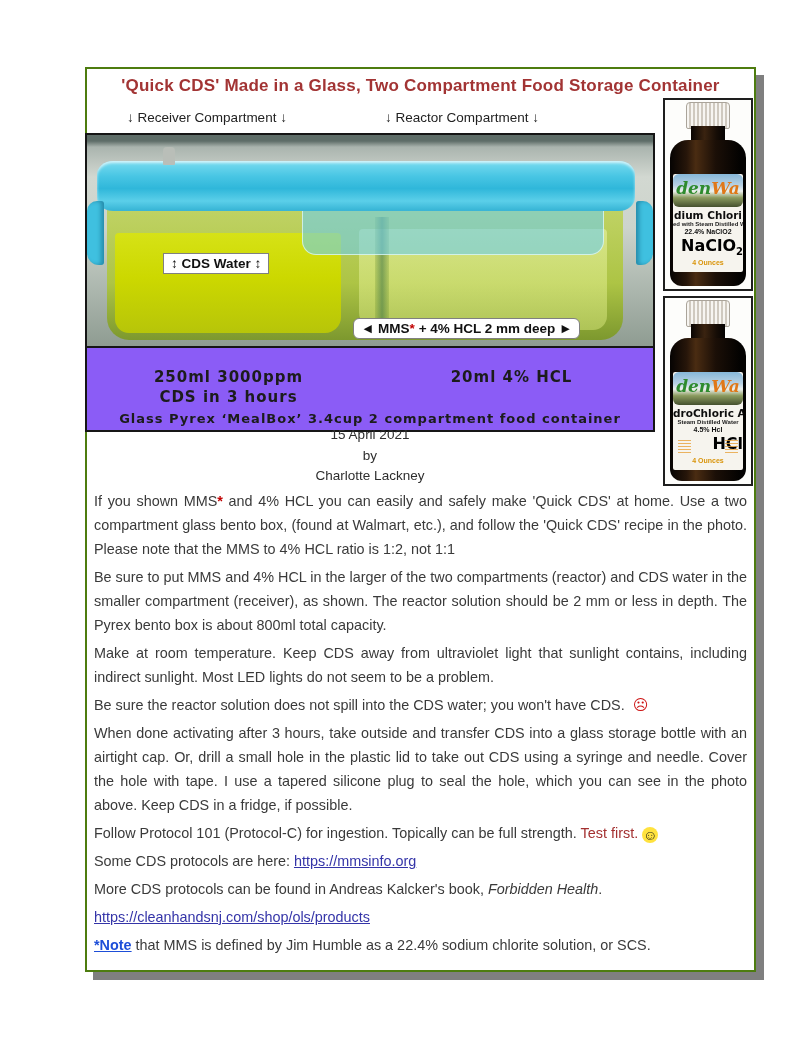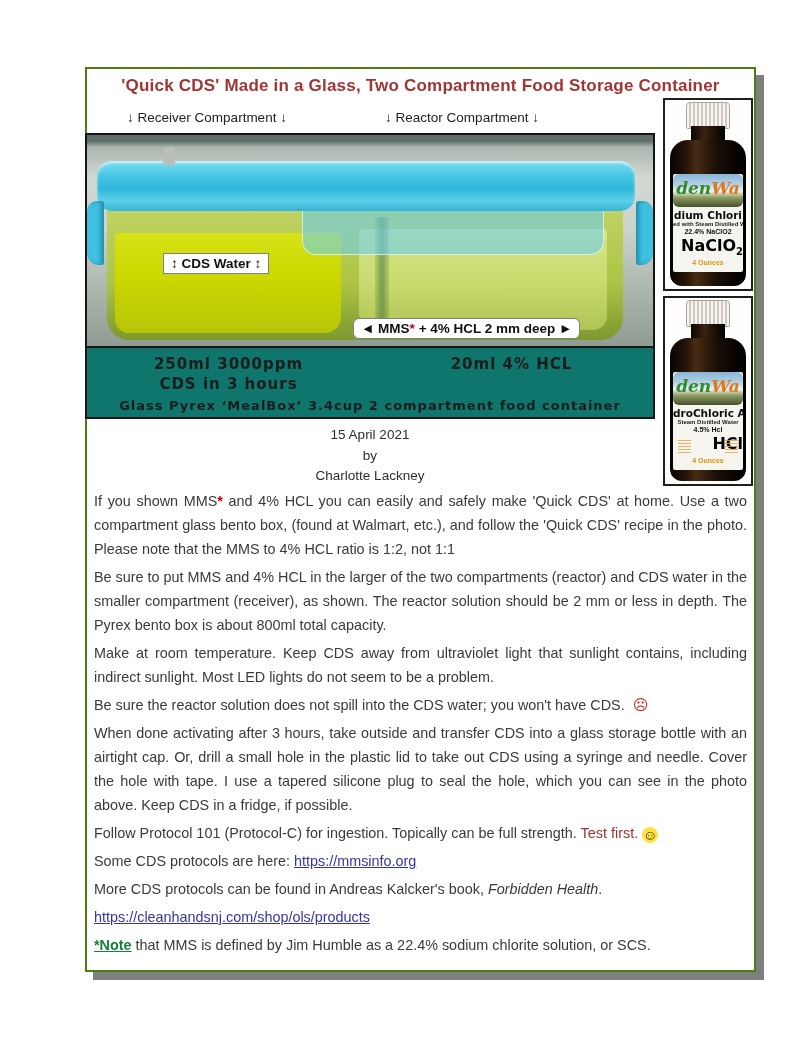--- a/index.html
+++ b/index.html
@@ -47,21 +47,21 @@
   .ph-clip{position:absolute;top:66px;width:17px;height:64px;background:#3fc0e0;}
   .ph-clip.l{left:0;border-radius:10px 3px 3px 12px;box-shadow:inset -3px 0 4px rgba(0,60,90,.4);}
   .ph-clip.r{right:0;border-radius:3px 10px 12px 3px;box-shadow:inset 3px 0 4px rgba(0,60,90,.4);}
   .ph-plug{position:absolute;left:76px;top:12px;width:12px;height:18px;background:#b9beb8;border-radius:4px 4px 1px 1px;}
   .ph-tag{position:absolute;background:#fff;border:1px solid #808080;color:#111;
     font-size:13.5px;font-weight:600;padding:2px 7px;white-space:nowrap;}
   .ph-tag-cds{left:76px;top:118px;}
   .ph-tag-mms{left:266px;top:183px;border-radius:6px;}
   .ph-tag .star{color:#c00000;font-weight:bold;}
 
-  .caption{background:#0f766e;border-top:2px solid #161616;padding:6px 0 4px;}
+  .caption{background:#8b5cf6;border-top:2px solid #161616;padding:19px 0 4px;}
   .recipe-row{display:flex;font-family:"DejaVu Sans",sans-serif;font-weight:bold;
     font-size:15px;letter-spacing:1px;color:#1c1c1c;line-height:20px;}
   .recipe-col{width:50%;text-align:center;}
   .container-line{text-align:center;font-family:"DejaVu Sans",sans-serif;font-weight:bold;
     font-size:13px;letter-spacing:1px;color:#1c1c1c;margin-top:4px;}
 
   .byline{position:absolute;top:356px;left:0;width:566px;text-align:center;
     font-size:13.5px;color:#2e2e2e;line-height:20.5px;}
 
   
@@ -99,21 +99,21 @@
   .b-smudge.r{right:5px;top:68px;}
 
   
   .content{position:absolute;top:420px;left:7px;width:653px;
     font-size:14.4px;line-height:24px;color:#3a3a3a;}
   .content p{margin:0 0 4px;text-align:justify;}
   .content p.nj{text-align:left;}
   .dkred{color:#a33030;}
   .brightred{color:#c00000;font-weight:bold;}
   a.doclink{color:#3434a8;text-decoration:underline;cursor:pointer;}
-  .note-lead{color:#15803d;font-weight:bold;text-decoration:underline;}
+  .note-lead{color:#1d4ed8;font-weight:bold;text-decoration:underline;}
   .frown{color:#cc1111;font-size:15px;margin-left:4px;}
   .smiley{display:inline-block;margin-left:4px;width:16px;height:16px;line-height:16px;
     text-align:center;background:#ffe23e;border-radius:50%;color:#1a1a1a;font-size:14px;vertical-align:-2px;}
   .book{font-style:italic;}
 </style>
 </head>
 <body>
 
 <div class="sheet">
 

